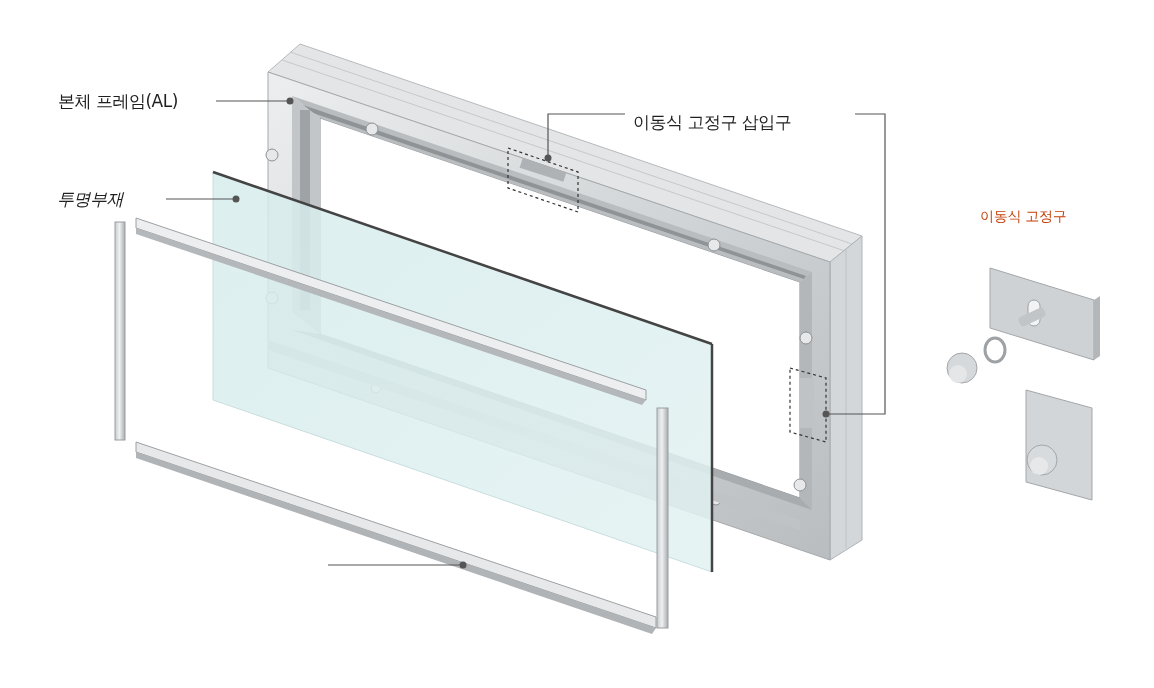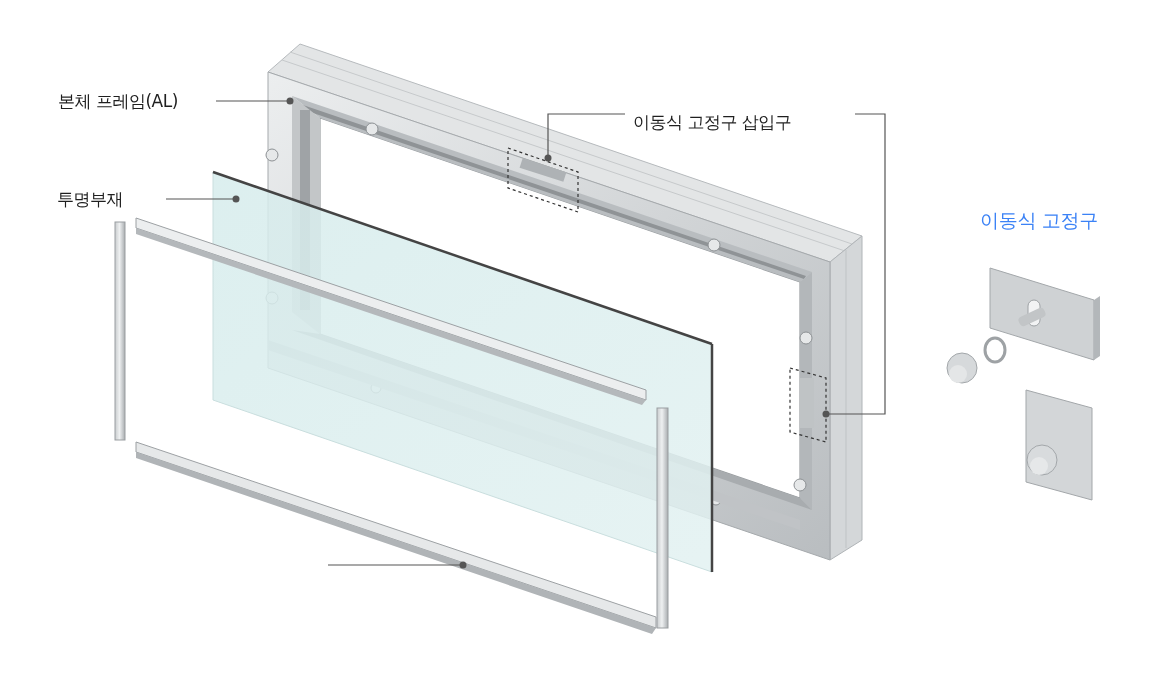--- a/index.html
+++ b/index.html
@@ -1,20 +1,20 @@
 <!DOCTYPE html>
 <html><head>
 <meta charset="utf-8">
 <style>
   html, body { margin: 0; padding: 0; background: #ffffff; }
   body { width: 1154px; height: 688px; position: relative; overflow: hidden;
          font-family: "DejaVu Sans", "Liberation Sans", sans-serif; color: #222222; }
   .stage { position: absolute; left: 0; top: 0; width: 1154px; height: 688px; }
   .label { position: absolute; font-size: 17px; letter-spacing: -0.5px; white-space: nowrap; color: #1f1f1f; line-height: 20px; }
-  .title-right { position: absolute; font-size: 19px; letter-spacing: -0.3px; color: #3b82f6; white-space: nowrap; }
+  .title-right { position: absolute; font-size: 14px; letter-spacing: -0.3px; color: #c2410c; white-space: nowrap; }
   svg { position: absolute; left: 0; top: 0; }
 </style>
 </head>
 <body>
 
 <div class="stage">
 
 <svg width="1154" height="688" viewBox="0 0 1154 688">
   <defs>
     <linearGradient id="alu" x1="0" y1="0" x2="1" y2="1">
@@ -126,17 +126,17 @@
   <g fill="#555555">
     <circle cx="290" cy="101" r="3.5"></circle>
     <circle cx="236" cy="199" r="3.5"></circle>
     <circle cx="463" cy="565" r="3.5"></circle>
     <circle cx="548" cy="158" r="3.5"></circle>
     <circle cx="826" cy="414" r="3.5"></circle>
   </g>
 </svg>
 
 <div class="label" style="left:58px; top:91px;">본체 프레임(AL)</div>
-<div class="label" style="left:57px; top:189px;">투명부재</div>
+<div class="label" style="left:57px; top:189px;font-style:italic;">투명부재</div>
 <div class="label" style="left:633px; top:104px;margin-top:8px;">이동식 고정구 삽입구</div>
 <div class="title-right" style="left:980px; top:208px;">이동식 고정구</div>
 
 </div>
 
 </body></html>

